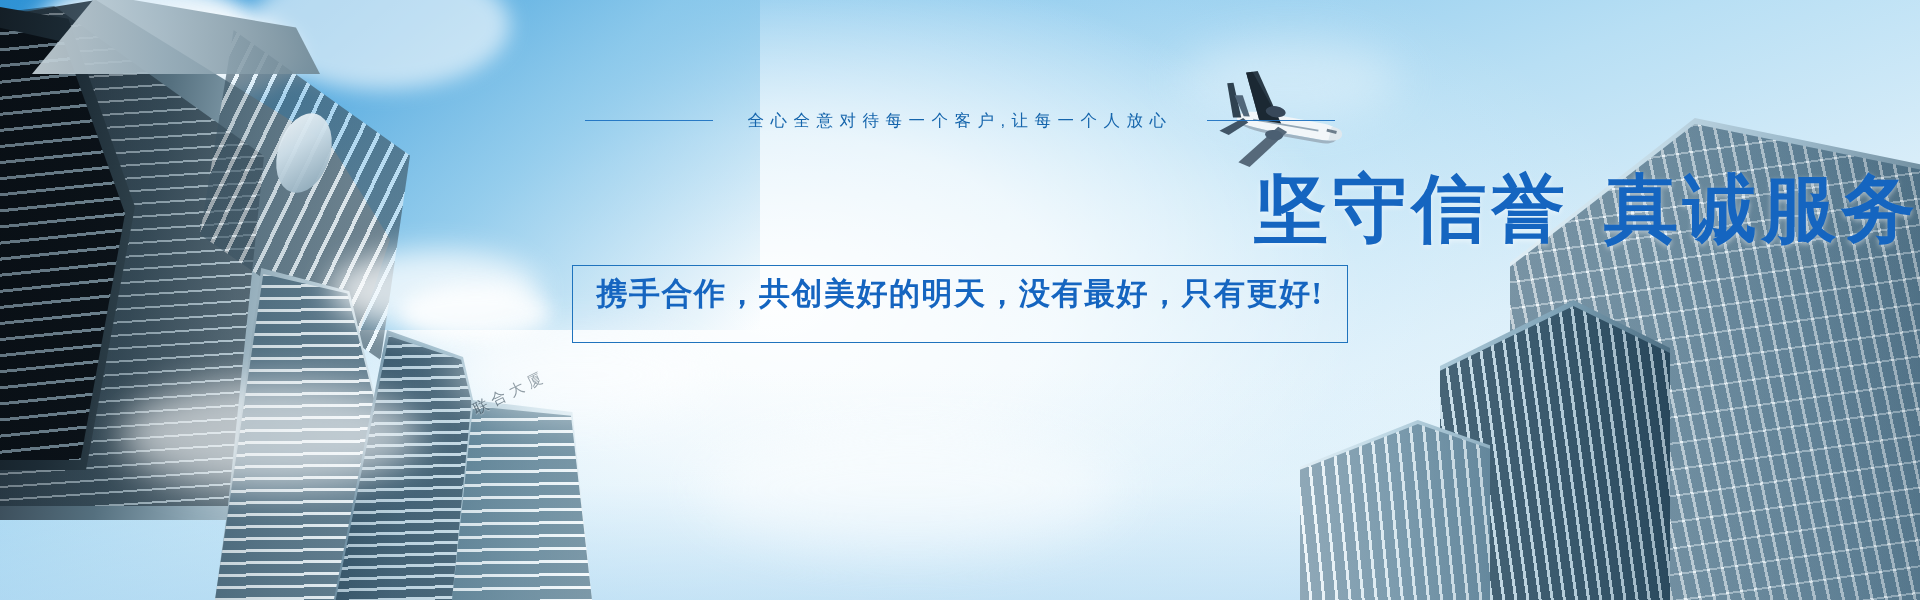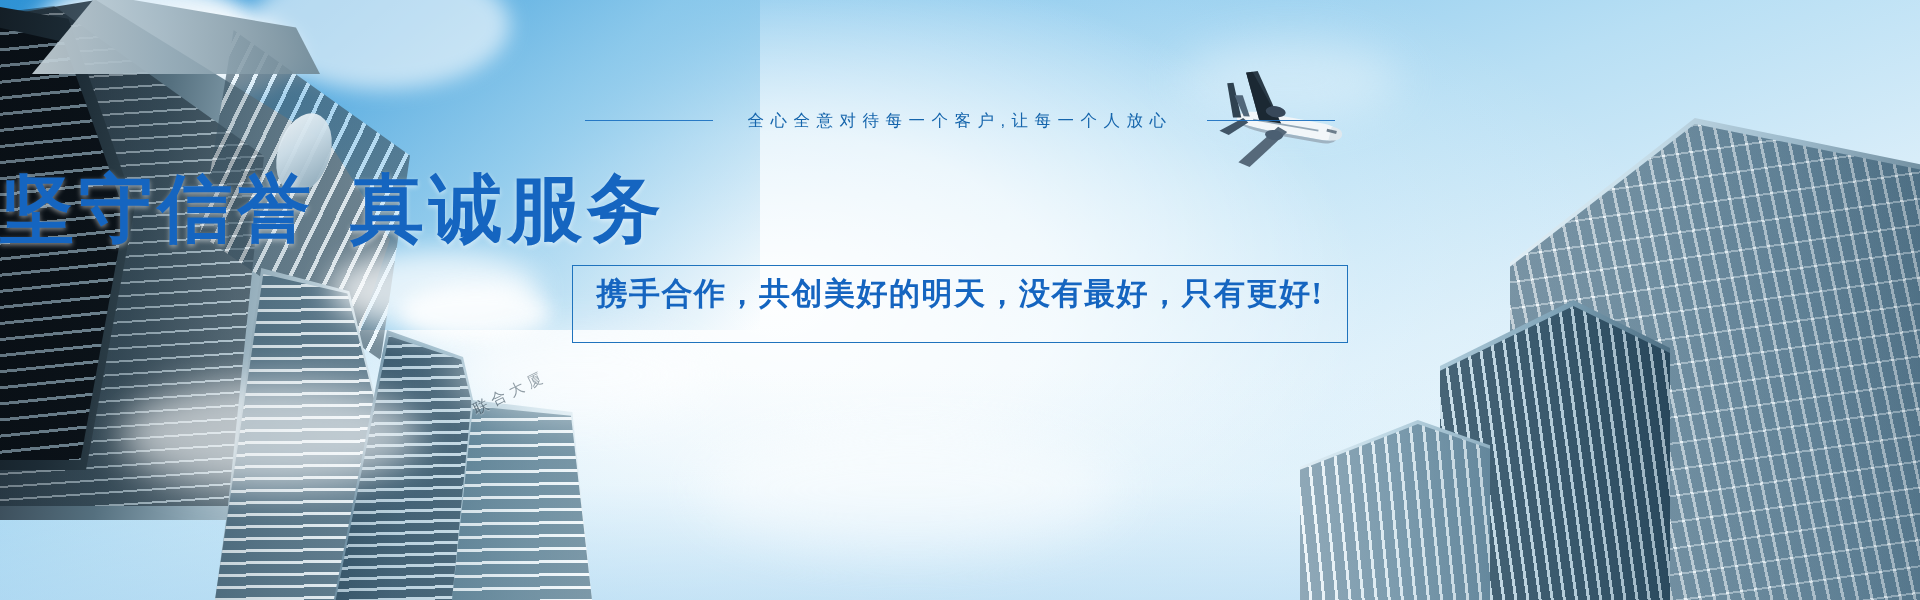--- a/index.html
+++ b/index.html
@@ -187,21 +187,21 @@
   }
   .rule{height:1px;background:#1a6fc0;opacity:.9;}
   .rule-l{width:128px;}
   .rule-r{width:128px;}
   .tagline{
     color:#1565ac;font-size:16.5px;letter-spacing:6.5px;
     white-space:nowrap;line-height:1;
     font-family:"Liberation Sans","DejaVu Sans",sans-serif;
   }
   .headline{
-    position:absolute;top:168px;left:0;width:1920px;text-align:left;
+    position:absolute;top:168px;left:0;width:1920px;text-align:right;
     color:#1565c0;
     font-family:"Liberation Serif","DejaVu Serif",serif;
     font-weight:bold;font-size:74px;letter-spacing:5px;line-height:1.12;
     white-space:nowrap;
     text-shadow:0 2px 5px rgba(255,255,255,.5);
   }
   .headline .gap{display:inline-block;width:34px;}
   .subtitle-wrap{
     position:absolute;top:265px;left:0;width:1920px;
     display:flex;justify-content:center;

